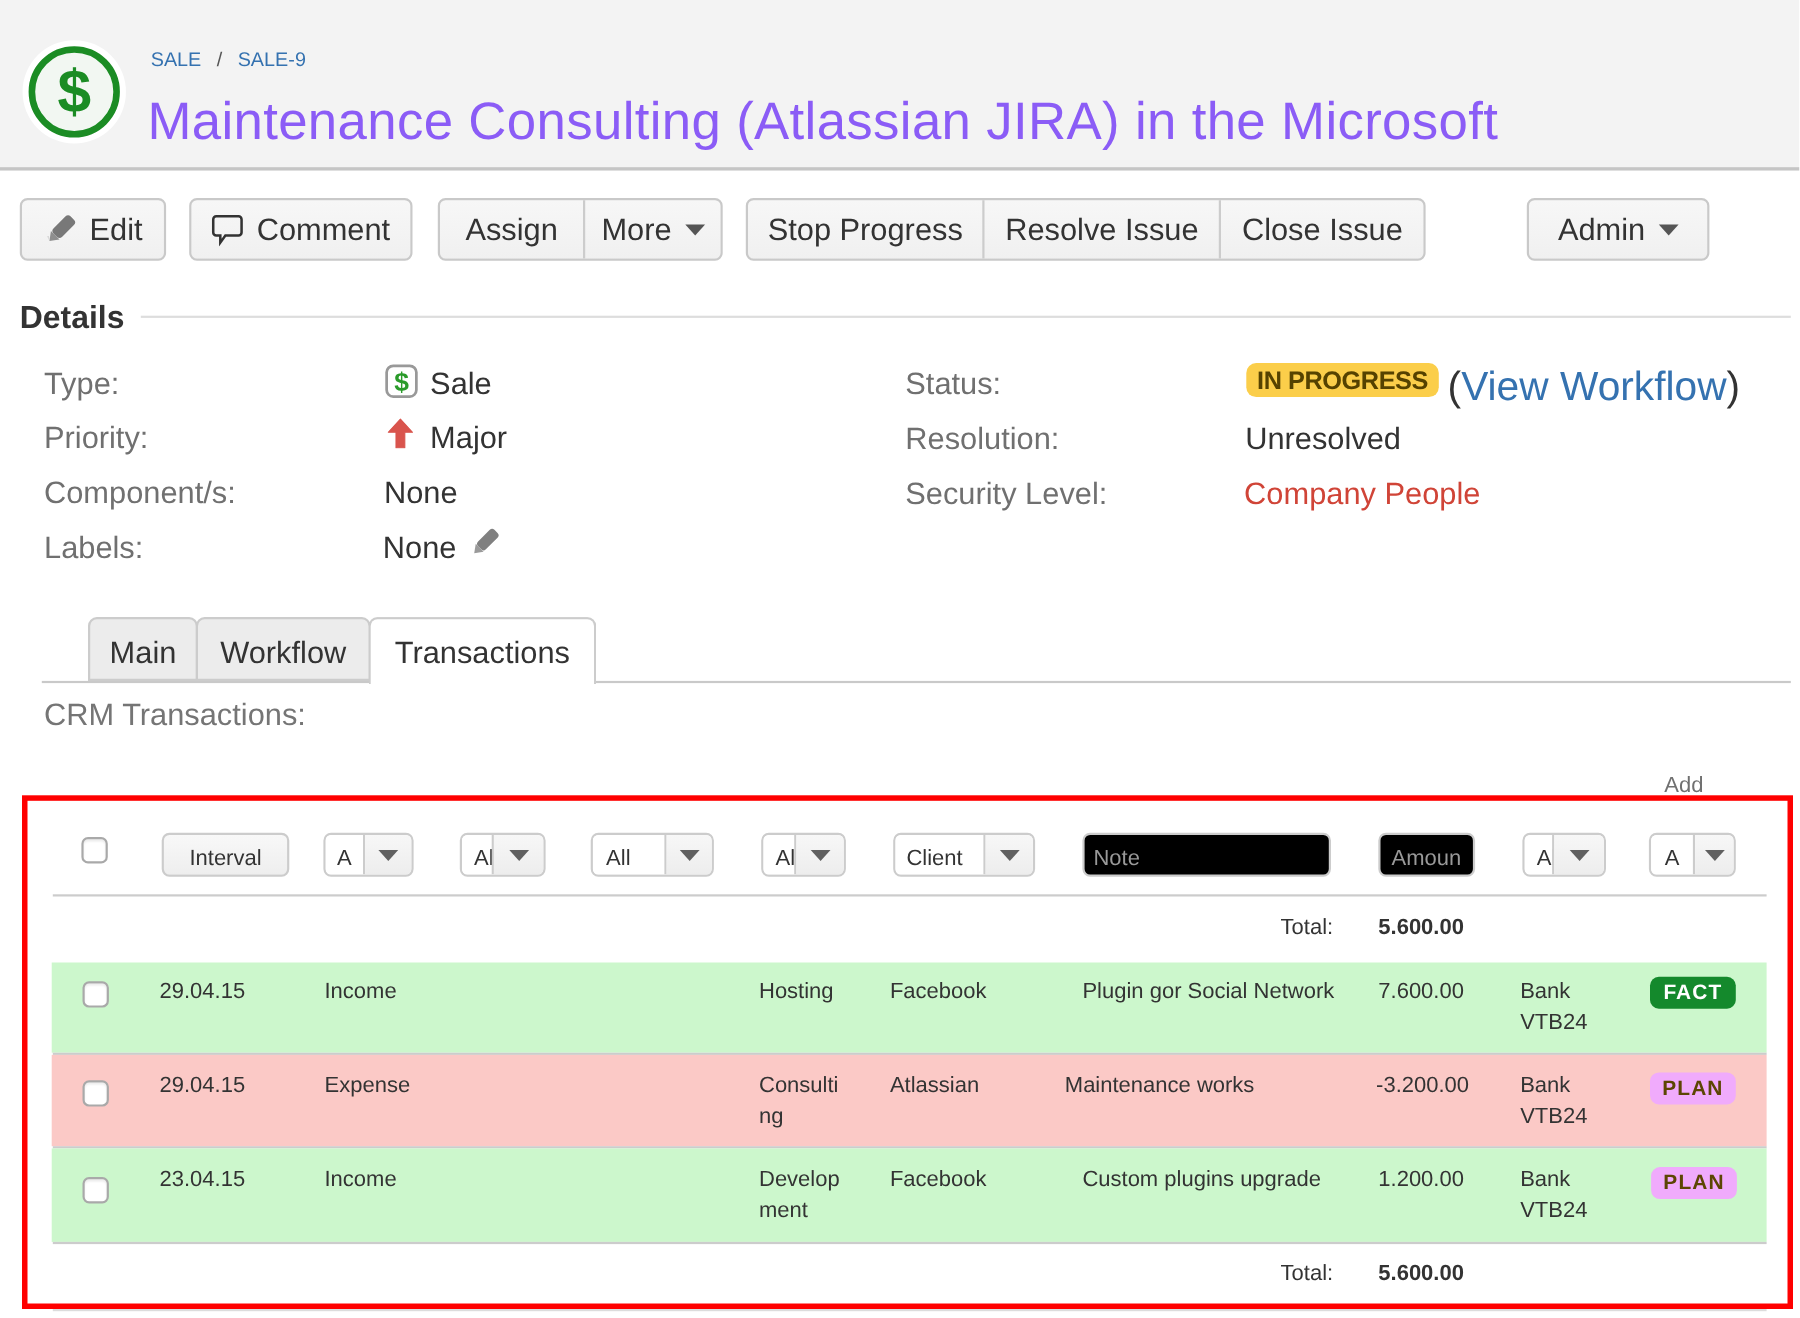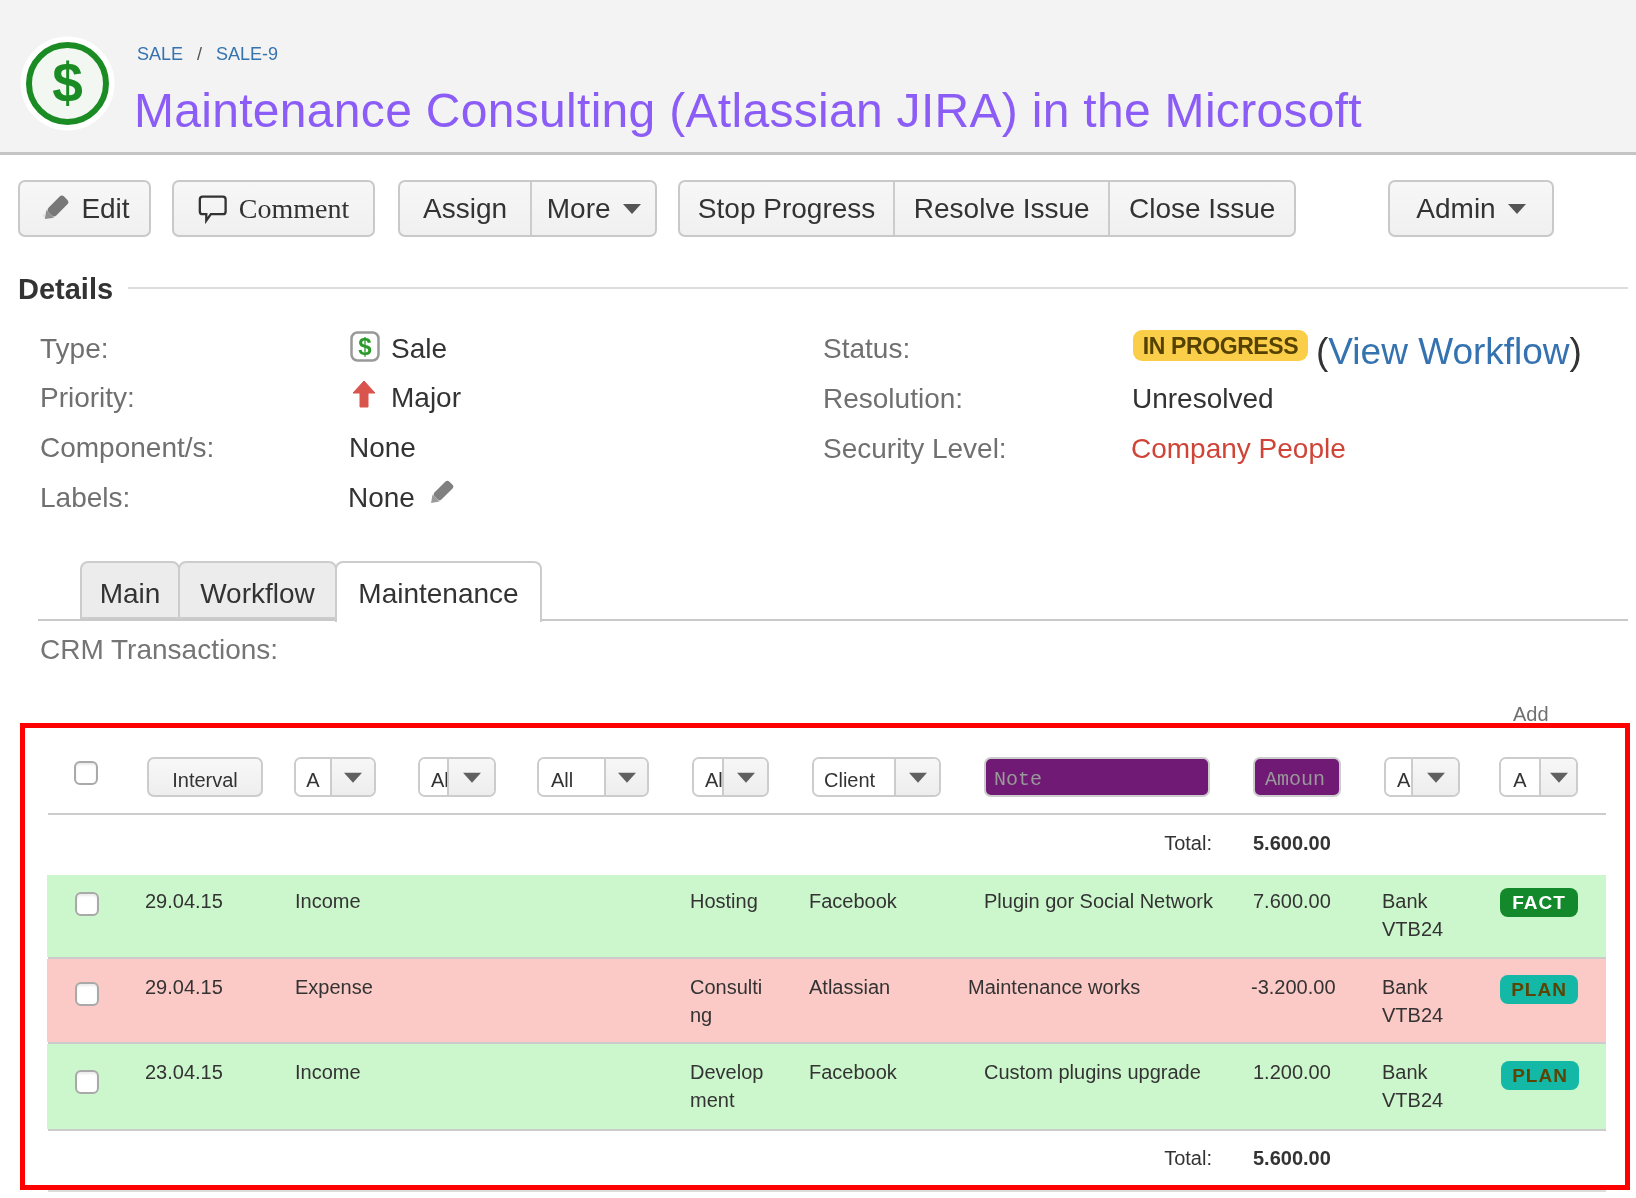--- a/index.html
+++ b/index.html
@@ -41,32 +41,32 @@
 
 
 .cbox { position:absolute; width:24px; height:24px; background:#fff; border:2px solid #a9a9a9; border-radius:6px; box-shadow:inset 0 2px 2px rgba(0,0,0,0.08); }
 .fbtn { position:absolute; top:757px; height:40px; background:linear-gradient(to bottom,#f8f8f8,#eee); border:2px solid #ccc; border-radius:7px; font-size:20px; color:#333; text-align:center; line-height:42px; }
 .dd { position:absolute; top:757px; height:40px; border:2px solid #ccc; border-radius:7px; display:flex; overflow:hidden; background:#fff; }
 .dd .lt { height:36px; line-height:42px; font-size:20px; color:#333; background:#fff; border-right:2px solid #ccc; overflow:hidden; white-space:nowrap; flex:none; }
 .dd .ctr { text-align:center; }
 .dd .pad { padding-left:11px; }
 .dd .rt { height:36px; flex:1; background:linear-gradient(to bottom,#f7f7f7,#ededed); position:relative; }
 .dd .rt:after { content:""; position:absolute; left:50%; top:50%; transform:translate(-50%,-42%); width:0; height:0; border-left:9px solid transparent; border-right:9px solid transparent; border-top:10px solid #606060; }
-.finput { position:absolute; top:757px; height:40px; border:2px solid #ccc; border-radius:7px; background:#701a75; font-size:20px; color:#999; line-height:42px; padding-left:8px; overflow:hidden; white-space:nowrap;font-family:Liberation Mono, monospace; }
+.finput { position:absolute; top:757px; height:40px; border:2px solid #ccc; border-radius:7px; background:#000000; font-size:20px; color:#999; line-height:42px; padding-left:8px; overflow:hidden; white-space:nowrap; }
 
 
 .sepline { position:absolute; left:48px; width:1558px; height:2px; background:#ccc; }
 .trow { position:absolute; left:47px; width:1559px; }
 .grow { background:#ccf7cc; }
 .prow { background:#fbc9c6; }
 .cell { position:absolute; font-size:20px; color:#333; line-height:28px; }
 .bold { font-weight:bold; }
 .badge { position:absolute; width:78px; height:29px; border-radius:8px; font-size:19px; font-weight:bold; text-align:center; line-height:29px; letter-spacing:1px; }
 .fact { background:#14892c; color:#fff; }
-.plan { background:#14b8a6; color:#5c4503; }
+.plan { background:#f0abfc; color:#5c4503; }
 </style>
 </head>
 <body>
 <div id="page">
 
   <div class="abs" id="hdr"></div>
   <svg class="abs" style="left:20px;top:36px" width="95" height="95" viewBox="0 0 95 95">
     <circle cx="47.5" cy="47.5" r="47" fill="#fff"></circle>
     <circle cx="47.5" cy="47.5" r="38.5" fill="#f2f7f2" stroke="#1b8c24" stroke-width="6"></circle>
     <text x="47.5" y="66" text-anchor="middle" font-family="Liberation Sans,sans-serif" font-weight="bold" font-size="55" fill="#1b8c24">$</text>
@@ -75,21 +75,21 @@
   <div class="abs" id="title">Maintenance Consulting (Atlassian JIRA) in the Microsoft</div>
 
   <div class="btn" style="left:18px;width:133px;">
     <svg width="33" height="33" viewBox="0 0 33 33" style="vertical-align:-7px;margin-right:9px">
       <g transform="rotate(45 16.5 16.5)">
         <rect x="11" y="2" width="11" height="22" rx="3.5" fill="#787878"></rect>
         <path d="M11 24 L22 24 L16.5 31.5 Z" fill="#8e8e8e"></path>
         <path d="M13 28.6 L16.5 31.5 L11.8 29.8 Z" fill="#d8d8d8"></path>
       </g>
     </svg>Edit</div>
-  <div class="btn" style="left:172px;width:203px;font-family:Liberation Serif, serif;">
+  <div class="btn" style="left:172px;width:203px;">
     <svg width="31" height="31" viewBox="0 0 32 32" style="vertical-align:-6px;margin-right:10px">
       <path d="M5 4 h22 a3 3 0 0 1 3 3 v13 a3 3 0 0 1 -3 3 h-13 l-5 7 l0 -7 h-4 a3 3 0 0 1 -3 -3 v-13 a3 3 0 0 1 3 -3 z" fill="none" stroke="#333" stroke-width="2.5" transform="scale(0.95)"></path>
     </svg>Comment</div>
   <div class="grp" style="left:398px;width:259px;">
     <div class="seg" style="width:140px;">Assign</div>
     <div class="seg" style="width:130px;">More<span class="caret"></span></div>
   </div>
   <div class="grp" style="left:678px;width:618px;">
     <div class="seg" style="width:219px;">Stop Progress</div>
     <div class="seg" style="width:219px;">Resolve Issue</div>
@@ -124,21 +124,21 @@
   <div class="flabel" style="left:823px;top:383px;">Resolution:</div>
   <div class="flabel" style="left:823px;top:433px;">Security Level:</div>
   <div class="abs" id="statusbadge">IN PROGRESS</div>
   <div class="fvalue" style="left:1316px;top:331px;font-size:37px;">(<span class="blue">View Workflow</span>)</div>
   <div class="fvalue" style="left:1132px;top:383px;">Unresolved</div>
   <div class="fvalue red" style="left:1131px;top:433px;">Company People</div>
 
   <div class="abs" id="tabline"></div>
   <div class="tab" style="left:80px;width:100px;">Main</div>
   <div class="tab" style="left:178px;width:159px;">Workflow</div>
-  <div class="tab" id="tabactive" style="left:335px;width:207px;">Maintenance</div>
+  <div class="tab" id="tabactive" style="left:335px;width:207px;">Transactions</div>
   <div class="abs" id="crmlabel">CRM Transactions:</div>
   <div class="abs" id="addlink">Add</div>
 
   <div class="cbox" style="left:74px;top:761px;"></div>
   <div class="fbtn" style="left:147px;width:116px;">Interval</div>
   <div class="dd" style="left:294px;width:82px;">
       <div class="lt ctr" style="width:36px;">A</div>
       <div class="rt"></div>
     </div>
   <div class="dd" style="left:418px;width:78px;">

